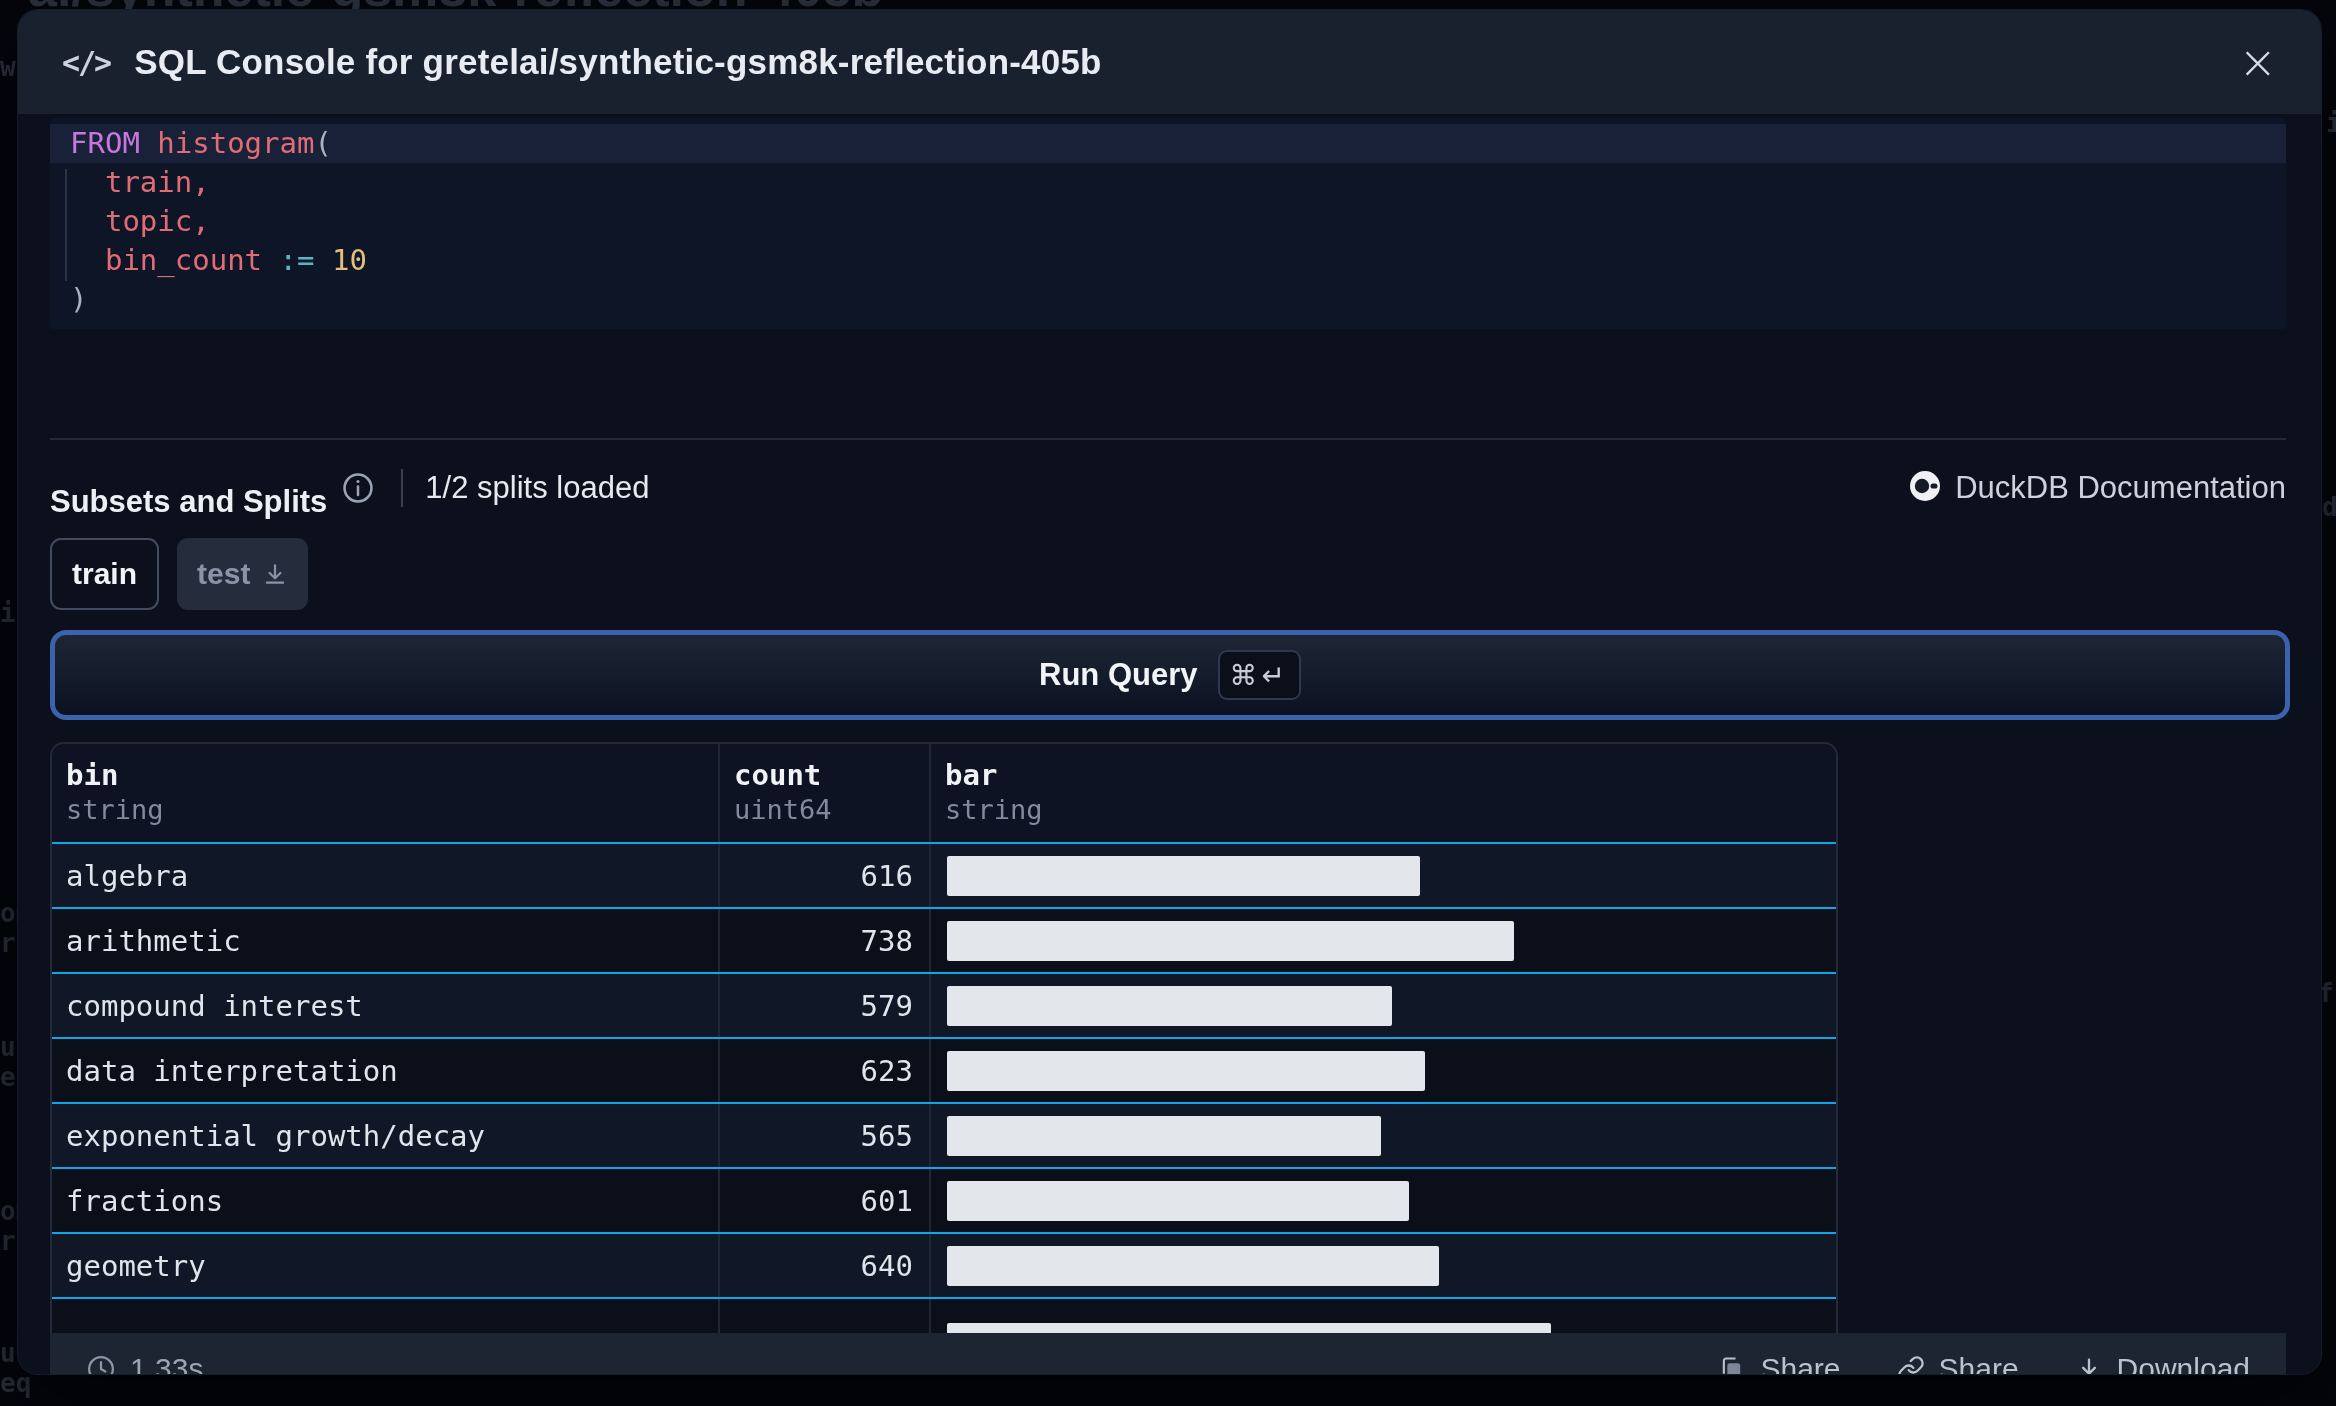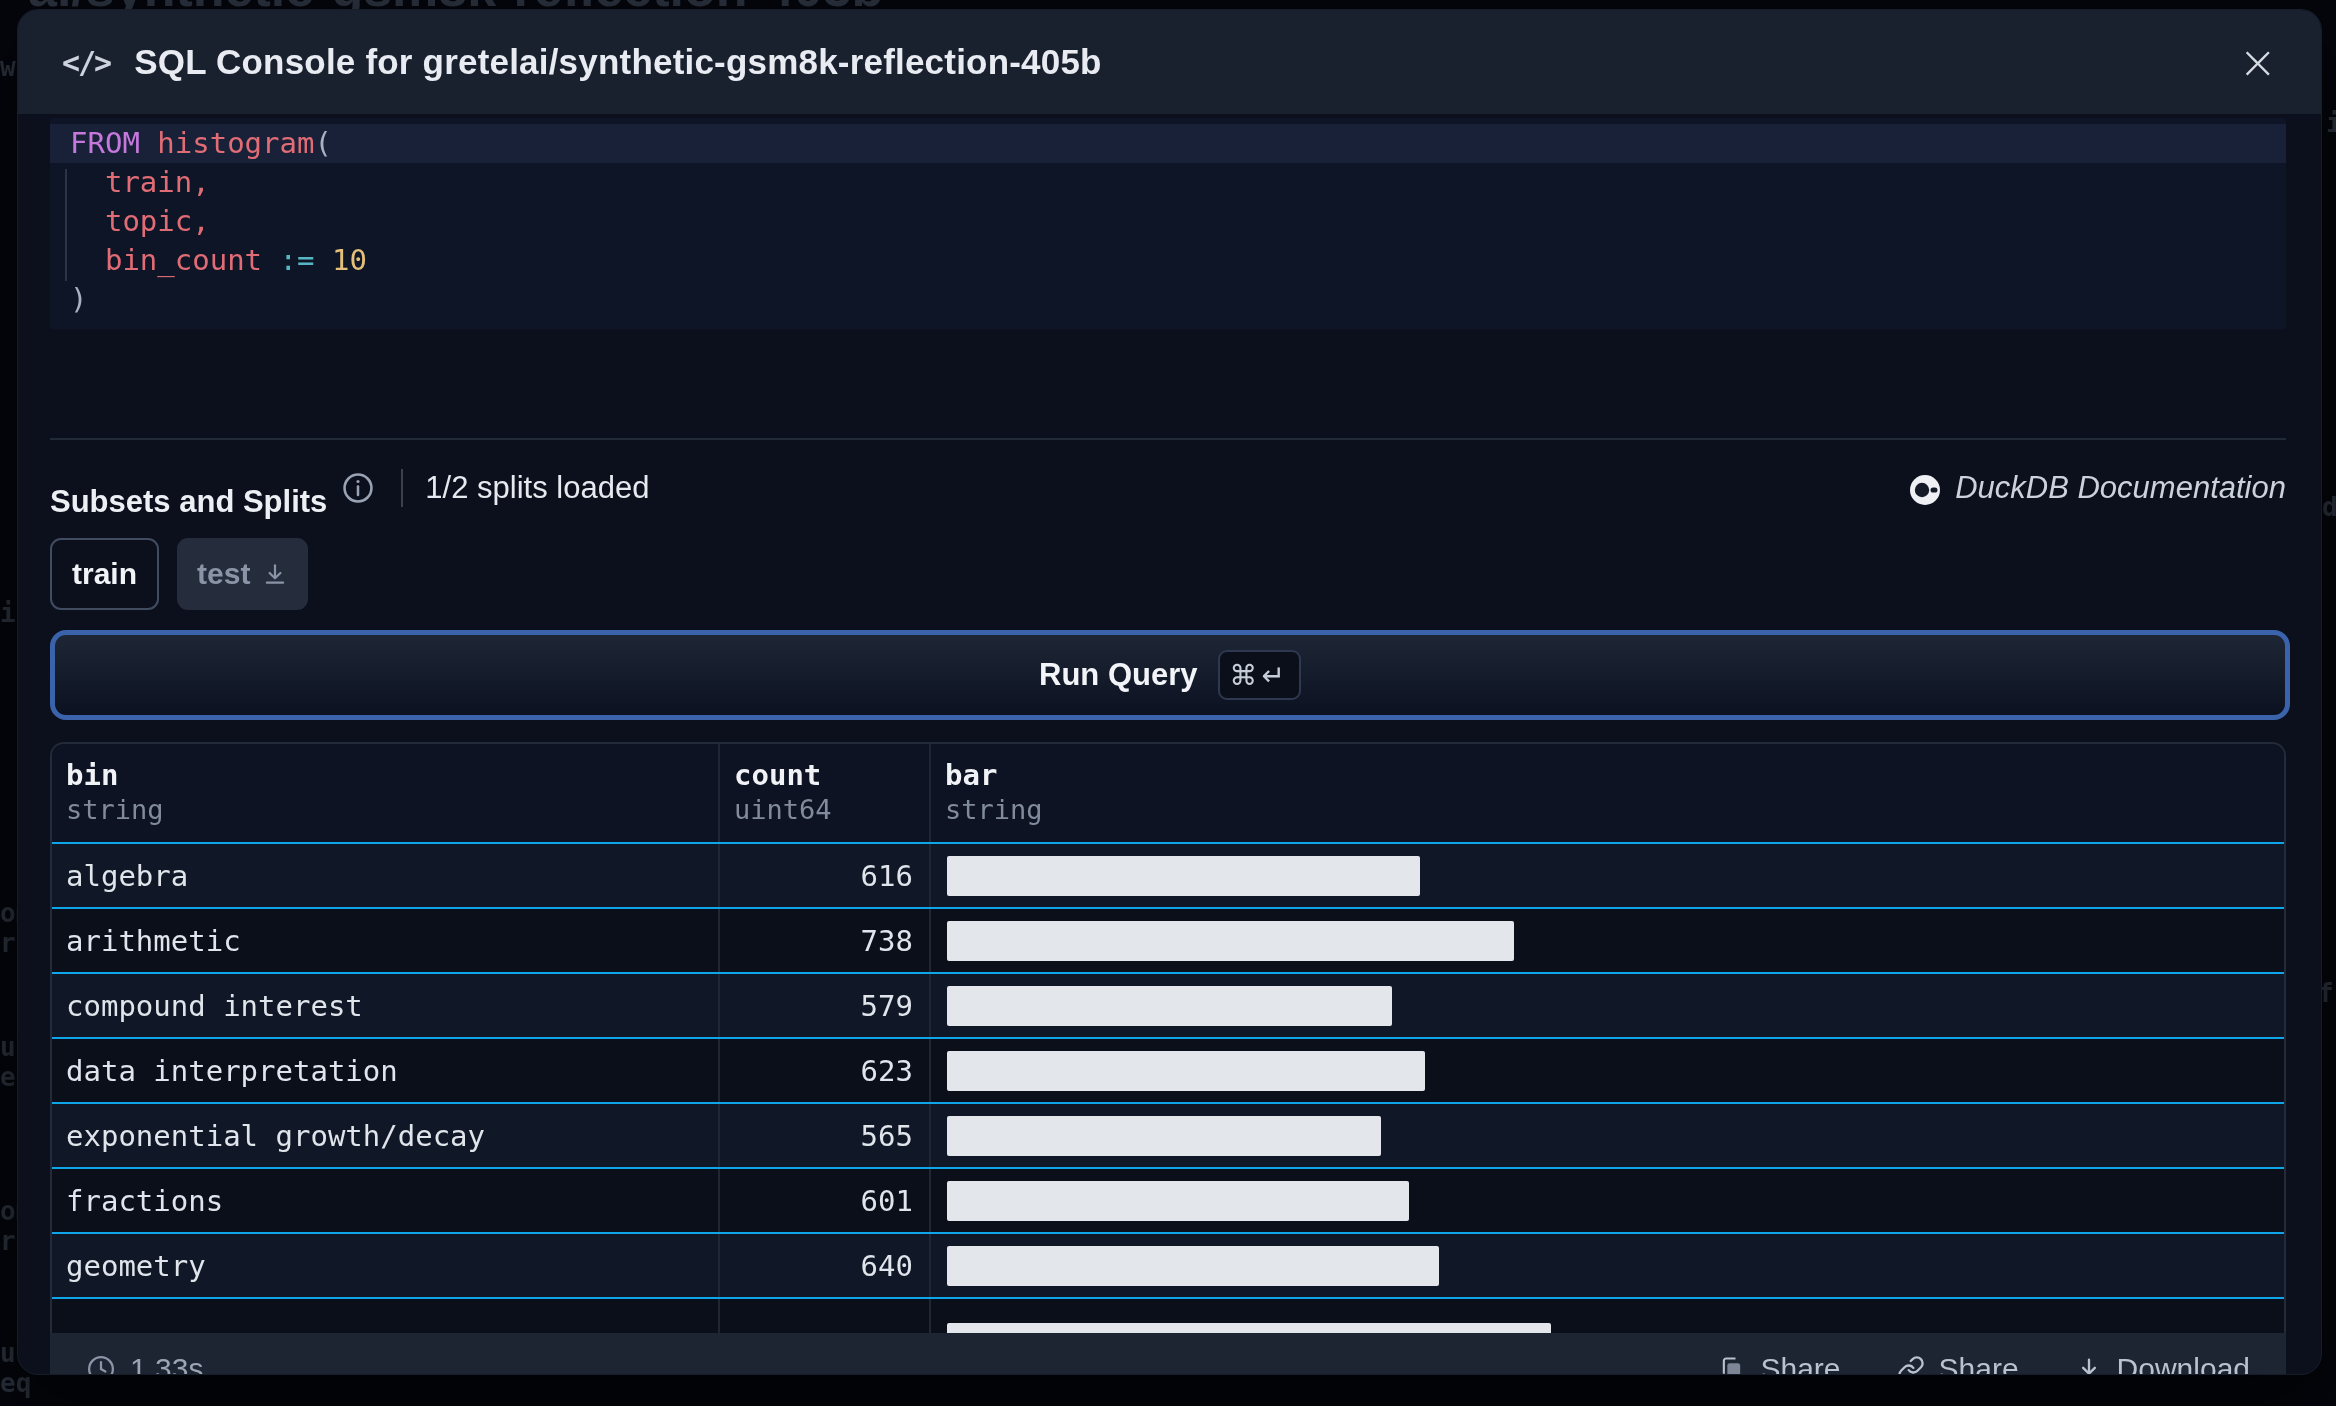--- a/index.html
+++ b/index.html
@@ -51,21 +51,21 @@
 
   .spacer-after-editor { height:109px; }
   .hdivider { height:2px; background:#222a38; width:2236px; }
 
   
   .subsets-row { margin-top:16px; display:flex; align-items:center; width:2236px; }
   .subsets-title { font-size:31px; font-weight:bold; color:#eceff4;margin-top:28px; }
   .info-icon { margin-left:14px; display:inline-flex; }
   .vsep { width:2px; height:38px; background:#39414f; margin:0 22px 0 26px; }
   .splits-status { font-size:31px; color:#e6eaef; }
-  .docs-link { margin-left:auto; display:flex; align-items:flex-end; gap:14px; cursor:pointer;font-style:italic; }
+  .docs-link { margin-left:auto; display:flex; align-items:flex-start; gap:14px; cursor:pointer; }
   .docs-label { font-size:31px; color:#ccd2db; }
 
   
   .pills-row { margin-top:18px; display:flex; gap:18px; align-items:center; }
   .pill {
     height:72px; border-radius:11px; display:inline-flex; align-items:center;
     padding:0 20px; font-size:30px; cursor:pointer;
   }
   .pill.active { border:2px solid #424c60; color:#f1f3f7; font-weight:bold; background:transparent; }
   .pill.inactive { background:#252d3d; color:#8a94a6; font-weight:bold; gap:12px; }
@@ -78,21 +78,21 @@
   }
   .run-query-label { font-size:31px; font-weight:bold; color:#f2f4f8; }
   .kbd {
     height:50px; min-width:80px; padding:0 10px; background:#0a0f1a; border:2px solid #2e3850;
     border-radius:9px; display:flex; align-items:center; justify-content:center;
     font-size:28px; color:#c6cdd9; letter-spacing:4px;
     font-family:"DejaVu Sans",sans-serif;
   }
 
   
-  .results { margin-top:22px; width:2236px; border:2px solid #232b3a; border-bottom:none;
+  .results { margin-top:22px; width:1788px; border:2px solid #232b3a; border-bottom:none;
     border-radius:14px 14px 0 0; overflow:hidden; }
   .tgrid { display:grid; grid-template-columns:666px 211px 1fr; }
   .thead { background:#0d1322; height:98px; }
   .th { padding:14px 0 0 14px; }
   .th-name { font-family:"DejaVu Sans Mono",monospace; font-size:29px; font-weight:bold; color:#f0f2f6; }
   .th-type { font-family:"DejaVu Sans Mono",monospace; font-size:27px; color:#818b9d; margin-top:2px; }
   .col2 { border-left:2px solid #1f2735; }
   .col3 { border-left:2px solid #1f2735; }
   .trow { height:65px; border-top:2px solid #0ea5e9; }
   .trow.odd  { background:#101726; }

